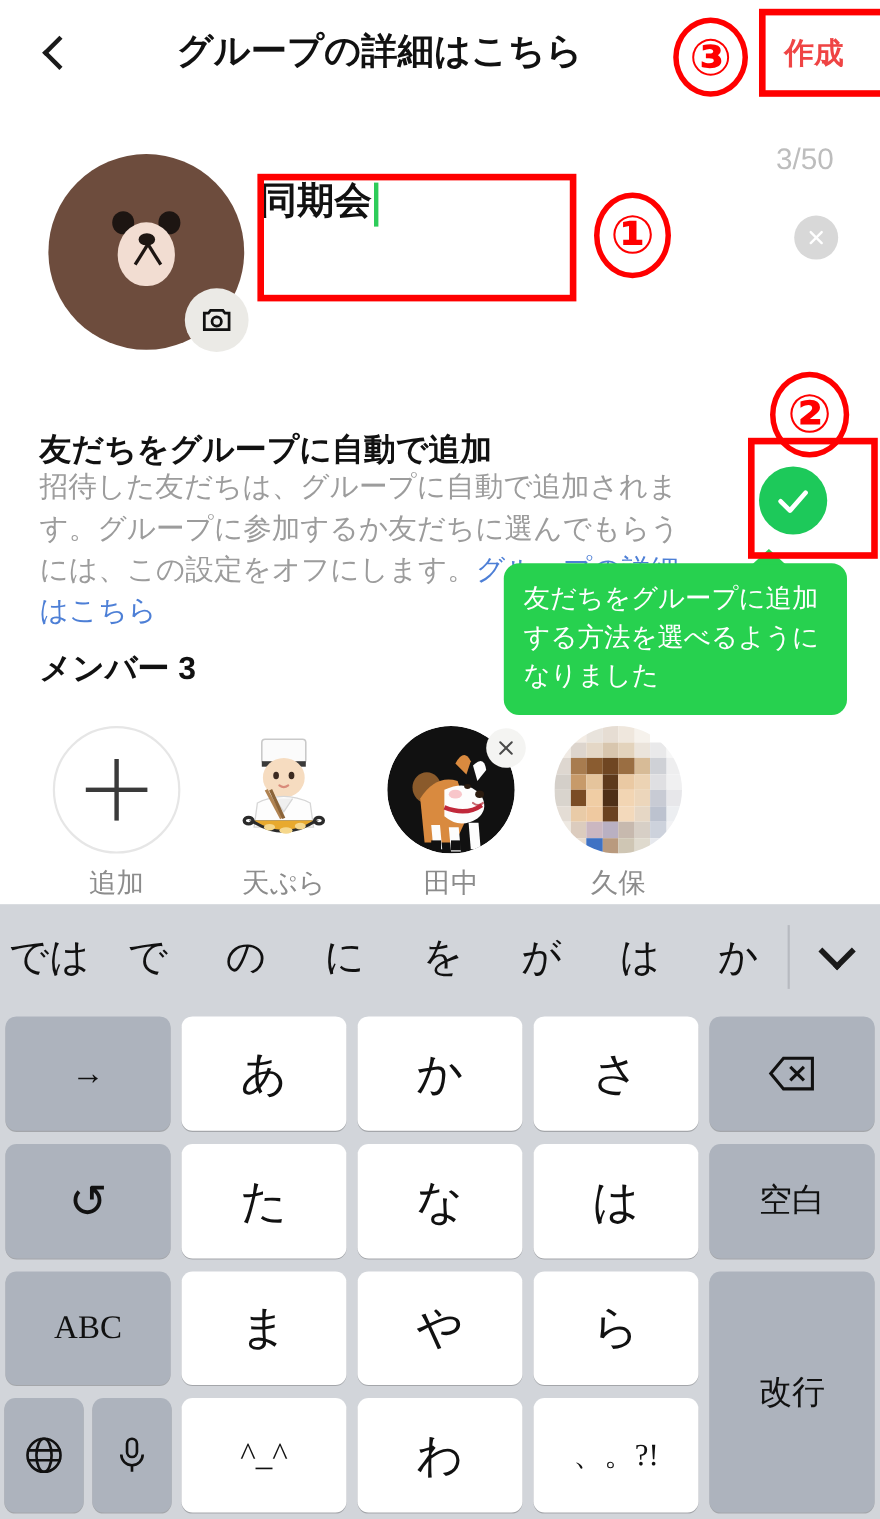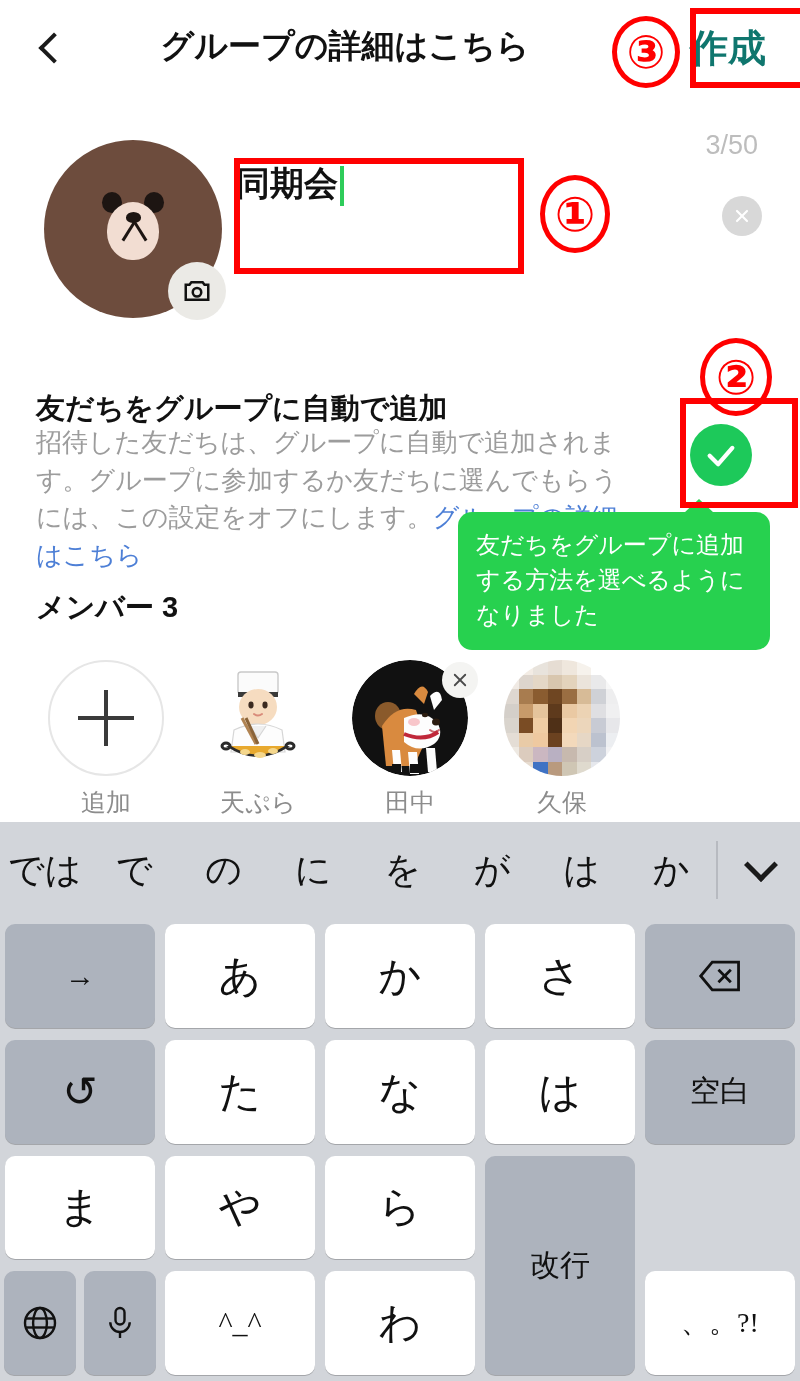--- a/index.html
+++ b/index.html
@@ -25,24 +25,24 @@
     border-left: 4px solid #1a1a1a; border-bottom: 4px solid #1a1a1a;
     transform: rotate(45deg);
   }
   .header-title {
     position: absolute; left: 0; top: 24px; width: 800px;
     text-align: center; font-size: 33px; font-weight: 700; color: #111;
     letter-spacing: 0px;
     padding-right: 110px;
   }
   .create-btn {
-    position: absolute; right: 16px; top: 18px;
+    position: absolute; right: 4px; top: 18px;
     min-width: 112px; height: 60px;
     display: flex; align-items: center; justify-content: center;
-    font-size: 38px; font-weight: 700; color: #0f766e;
+    font-size: 27px; font-weight: 700; color: #ef4444;
     background: #fff;
   }
 
   
   .profile {
     position: absolute; top: 140px; left: 0; width: 800px; height: 190px;
   }
   .avatar-wrap { position: absolute; left: 44px; top: 0; width: 178px; height: 178px; }
   .avatar {
     width: 178px; height: 178px; border-radius: 50%;
@@ -461,20 +461,21 @@
             <line x1="21" y1="7" x2="13" y2="15"></line>
         </svg>
       </div>
 
       <div class="key fn">↺</div>
       <div class="key">た</div>
       <div class="key">な</div>
       <div class="key">は</div>
       <div class="key fn small">空白</div>
 
+      <div class="key fn small">ABC</div>
       <div class="key">ま</div>
       <div class="key">や</div>
       <div class="key">ら</div>
       <div class="key fn small tall">改行</div>
 
       <div class="key-half-wrap">
         <div class="key-half">
           <svg viewBox="0 0 24 24" fill="none" stroke="#111" stroke-width="1.6">
             <circle cx="12" cy="12" r="10"></circle>
               <ellipse cx="12" cy="12" rx="4.6" ry="10"></ellipse>

